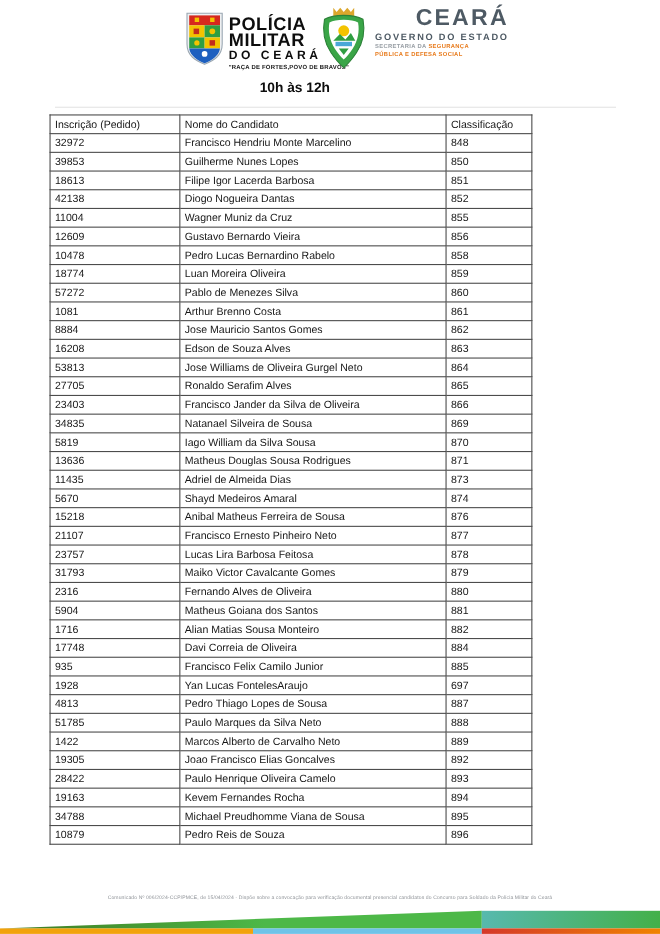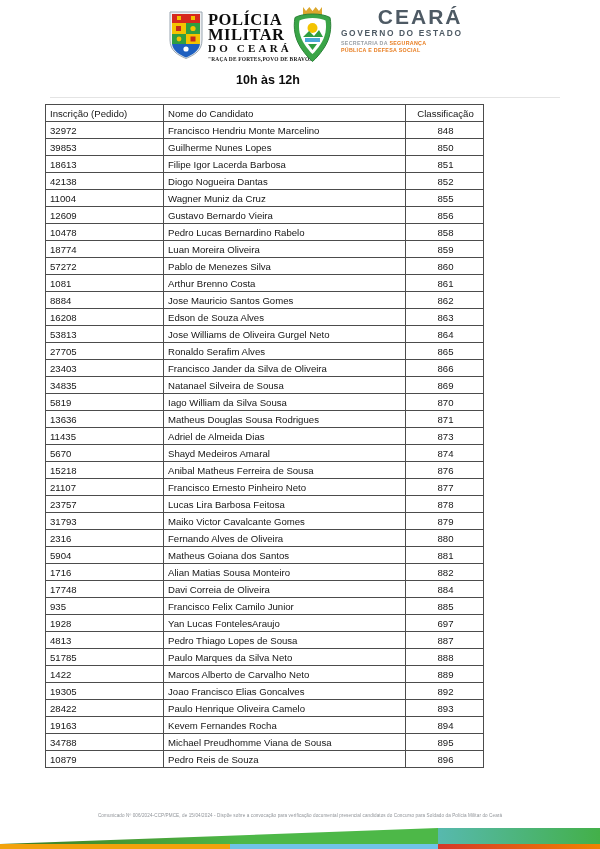--- a/index.html
+++ b/index.html
@@ -1,20 +1,20 @@
 <!DOCTYPE html>
 <html><head>
 <meta charset="utf-8">
 <style>
   html,body{margin:0;padding:0;background:#fff;}
   .page{position:relative;width:600px;height:849px;background:#fff;overflow:hidden;
         font-family:"Liberation Sans",sans-serif;color:#161616;}
 
   
-  .pm-logo{position:absolute;left:168px;top:10px;display:flex;align-items:center;font-family:Liberation Serif, serif;}
+  .pm-logo{position:absolute;left:168px;top:10px;display:flex;align-items:flex-end;}
   .pm-text{margin-left:4px;line-height:1;}
   .pm-l1,.pm-l2{font-size:16.5px;font-weight:800;letter-spacing:.5px;color:#0d0d0d;line-height:15px;}
   .pm-l3{font-size:11px;font-weight:700;letter-spacing:3.2px;color:#0d0d0d;margin-top:1px;}
   .pm-motto{font-size:5.4px;font-weight:700;color:#1a1a1a;margin-top:3px;letter-spacing:.2px;}
 
   .ce-logo{position:absolute;left:290px;top:6px;display:flex;align-items:flex-start;}
   .ce-text{margin-left:6px;line-height:1;}
   .ce-title{font-size:21px;font-weight:800;letter-spacing:2px;color:#4e5a64;line-height:22px;text-align:right;}
   .ce-sub{font-size:8.4px;font-weight:700;letter-spacing:1.6px;color:#4e5a64;margin-top:1px;}
   .ce-dept{font-size:5.3px;margin-top:3px;line-height:6.5px;letter-spacing:.3px;}
@@ -26,21 +26,21 @@
 
   .rule{position:absolute;left:50px;top:97px;width:510px;height:1px;background:#e4e4e4;}
 
   
   table.roster{position:absolute;left:45px;top:104px;width:438px;border-collapse:collapse;
                table-layout:fixed;}
   table.roster th,table.roster td{border:1px solid #4c4c4c;height:16px;font-size:9.6px;
                font-weight:400;padding:0 2px 0 4px;overflow:hidden;white-space:nowrap;color:#161616;}
   .w-insc{width:118px;}.w-nome{width:242px;}.w-class{width:78px;}
   th{text-align:left;}
-  .col-class{text-align:center;padding:0;}
+  .col-class{padding:0;}
 
   
   .footer-notice{position:absolute;left:0;top:813px;width:600px;text-align:center;
                  font-size:4.6px;color:#8f9398;letter-spacing:.1px;}
   .footer-art{position:absolute;left:0;bottom:0;width:600px;height:23px;}
 </style>
 </head>
 <body>
 
 <div class="page">

